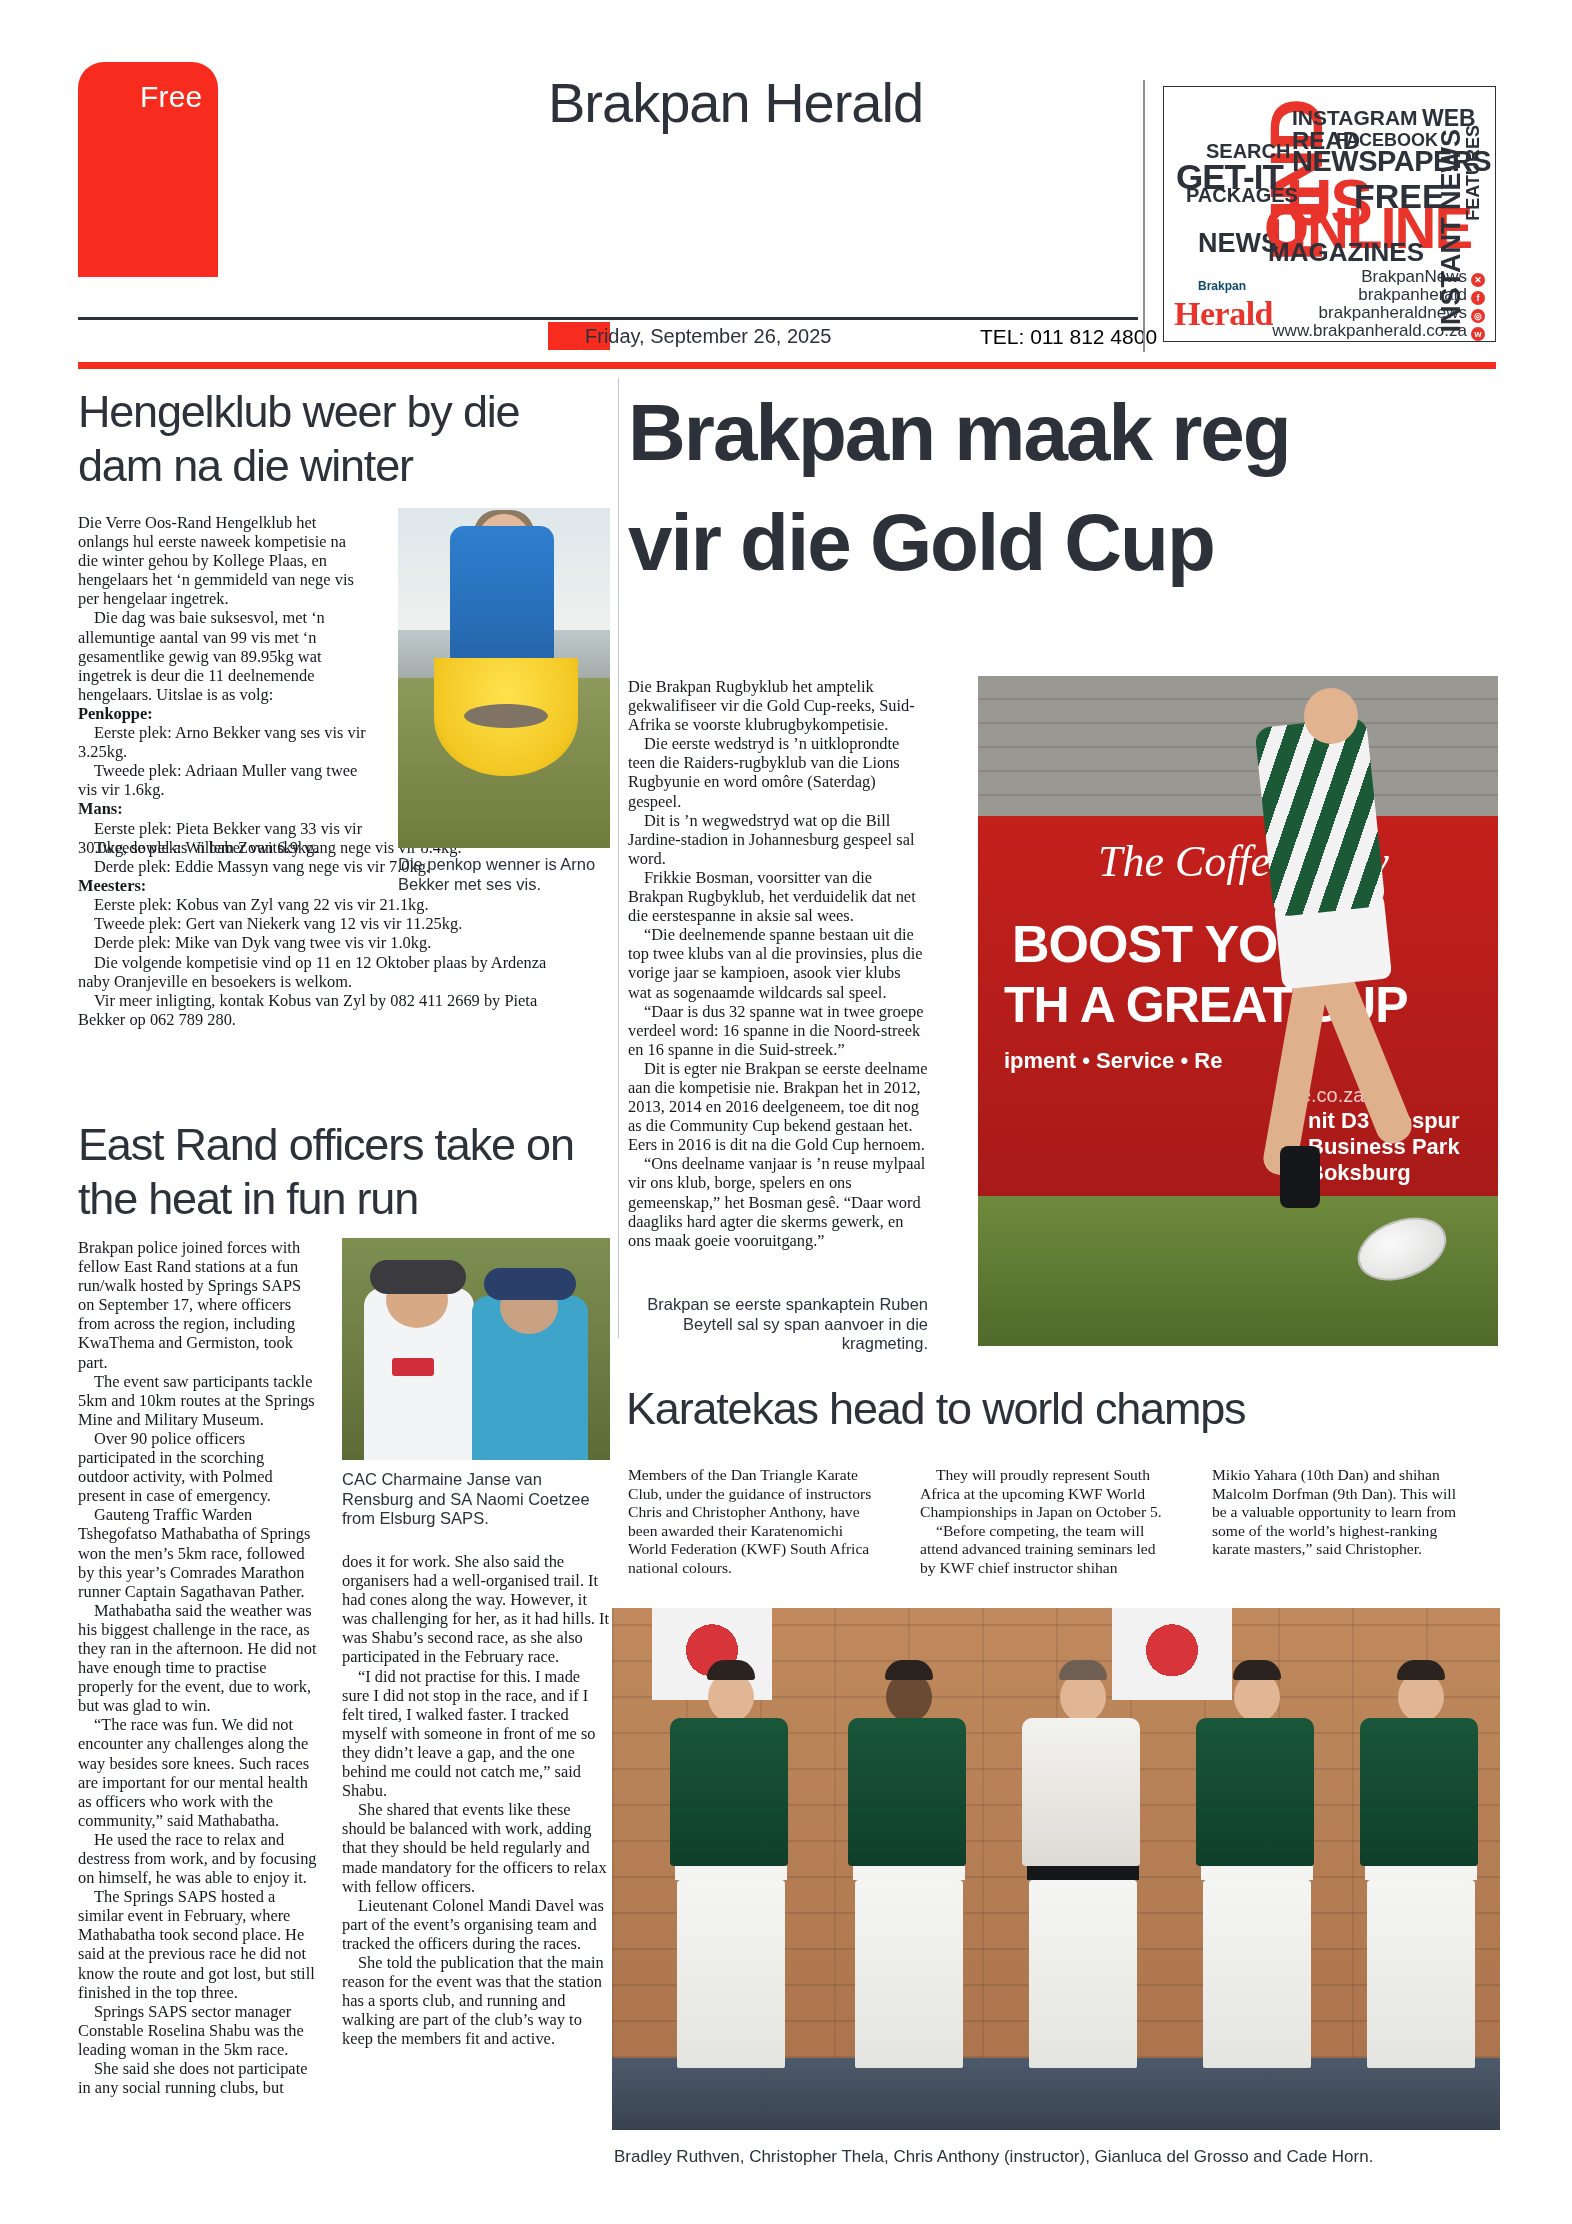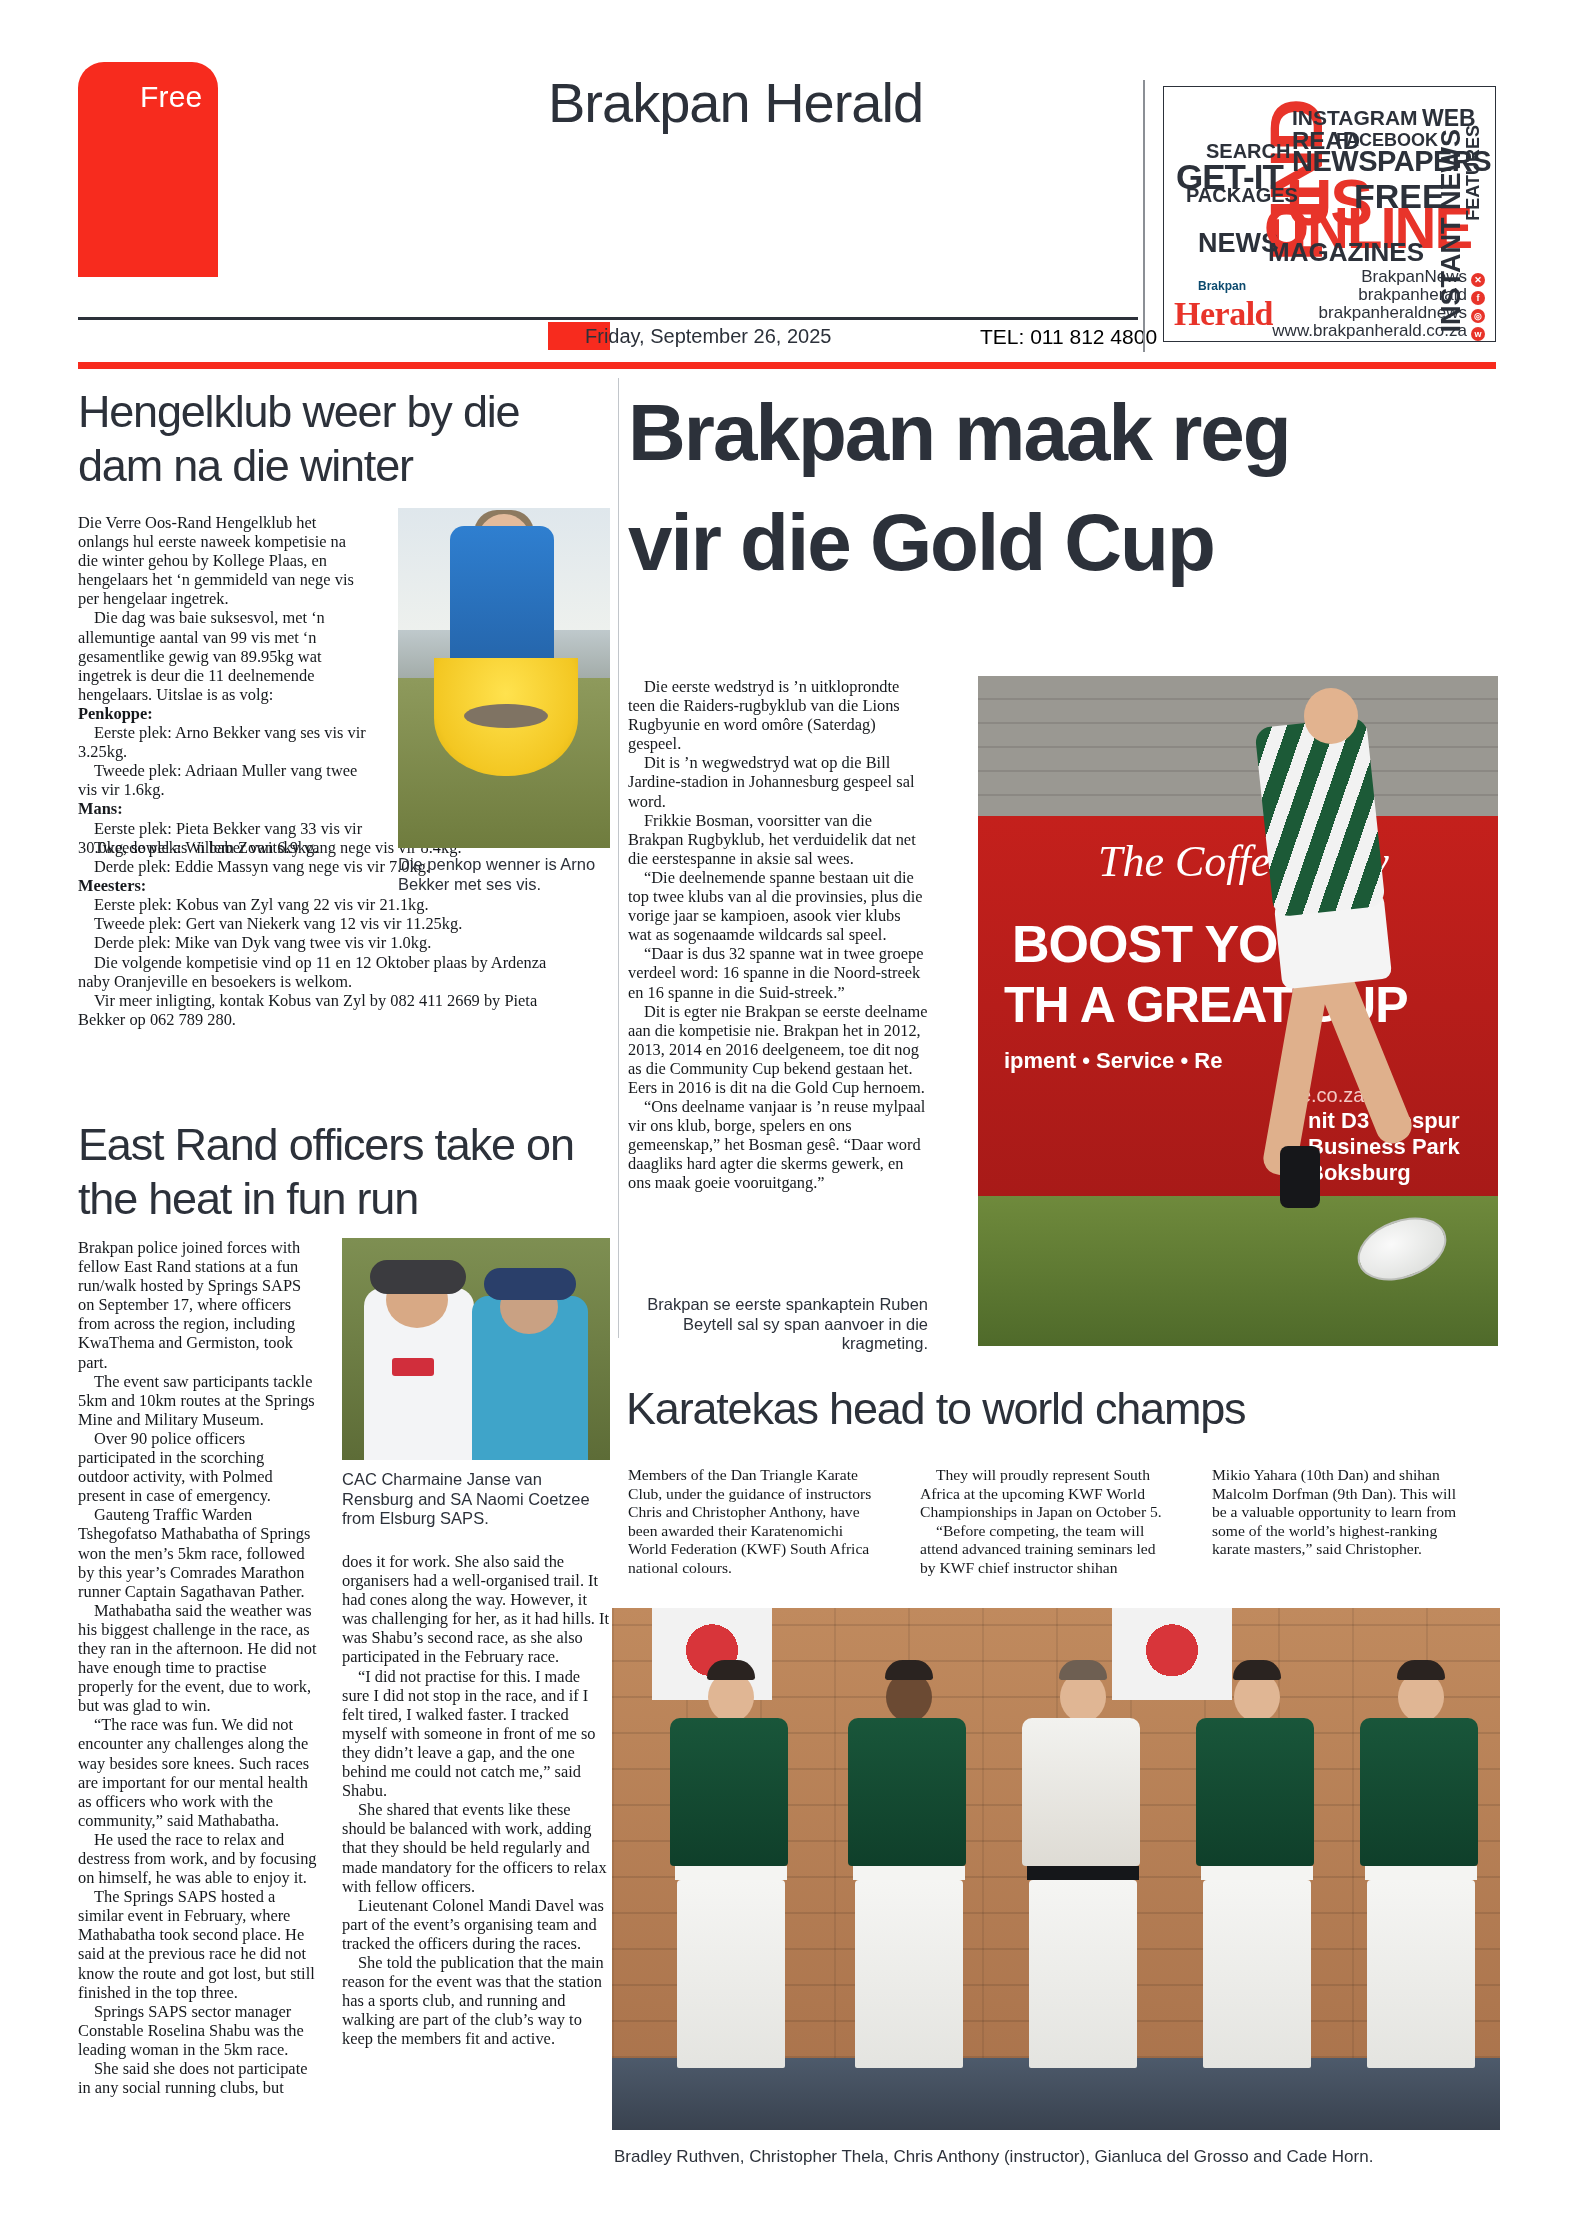--- a/index.html
+++ b/index.html
@@ -534,20 +534,21 @@
   <p>Lieutenant Colonel Mandi Davel was part of the event’s organising team and tracked the officers during the races.</p>
   <p>She told the publication that the main reason for the event was that the station has a sports club, and running and walking are part of the club’s way to keep the members fit and active.</p>
 </div>
 
 <div class="a3-head">
   <div>Brakpan maak reg</div>
   <div>vir die Gold Cup</div>
 </div>
 
 <div class="a3-col body-col">
+  <p class="noind">Die Brakpan Rugbyklub het amptelik gekwalifiseer vir die Gold Cup-reeks, Suid-Afrika se voorste klubrugbykompetisie.</p>
   <p>Die eerste wedstryd is ’n uitkloprondte teen die Raiders-rugbyklub van die Lions Rugbyunie en word omôre (Saterdag) gespeel.</p>
   <p>Dit is ’n wegwedstryd wat op die Bill Jardine-stadion in Johannesburg gespeel sal word.</p>
   <p>Frikkie Bosman, voorsitter van die Brakpan Rugbyklub, het verduidelik dat net die eerstespanne in aksie sal wees.</p>
   <p>“Die deelnemende spanne bestaan uit die top twee klubs van al die provinsies, plus die vorige jaar se kampioen, asook vier klubs wat as sogenaamde wildcards sal speel.</p>
   <p>“Daar is dus 32 spanne wat in twee groepe verdeel word: 16 spanne in die Noord-streek en 16 spanne in die Suid-streek.”</p>
   <p>Dit is egter nie Brakpan se eerste deelname aan die kompetisie nie. Brakpan het in 2012, 2013, 2014 en 2016 deelgeneem, toe dit nog as die Community Cup bekend gestaan het. Eers in 2016 is dit na die Gold Cup hernoem.</p>
   <p>“Ons deelname vanjaar is ’n reuse mylpaal vir ons klub, borge, spelers en ons gemeenskap,” het Bosman gesê. “Daar word daagliks hard agter die skerms gewerk, en ons maak goeie vooruitgang.”</p>
 </div>
 
 <div class="a3-photo">

